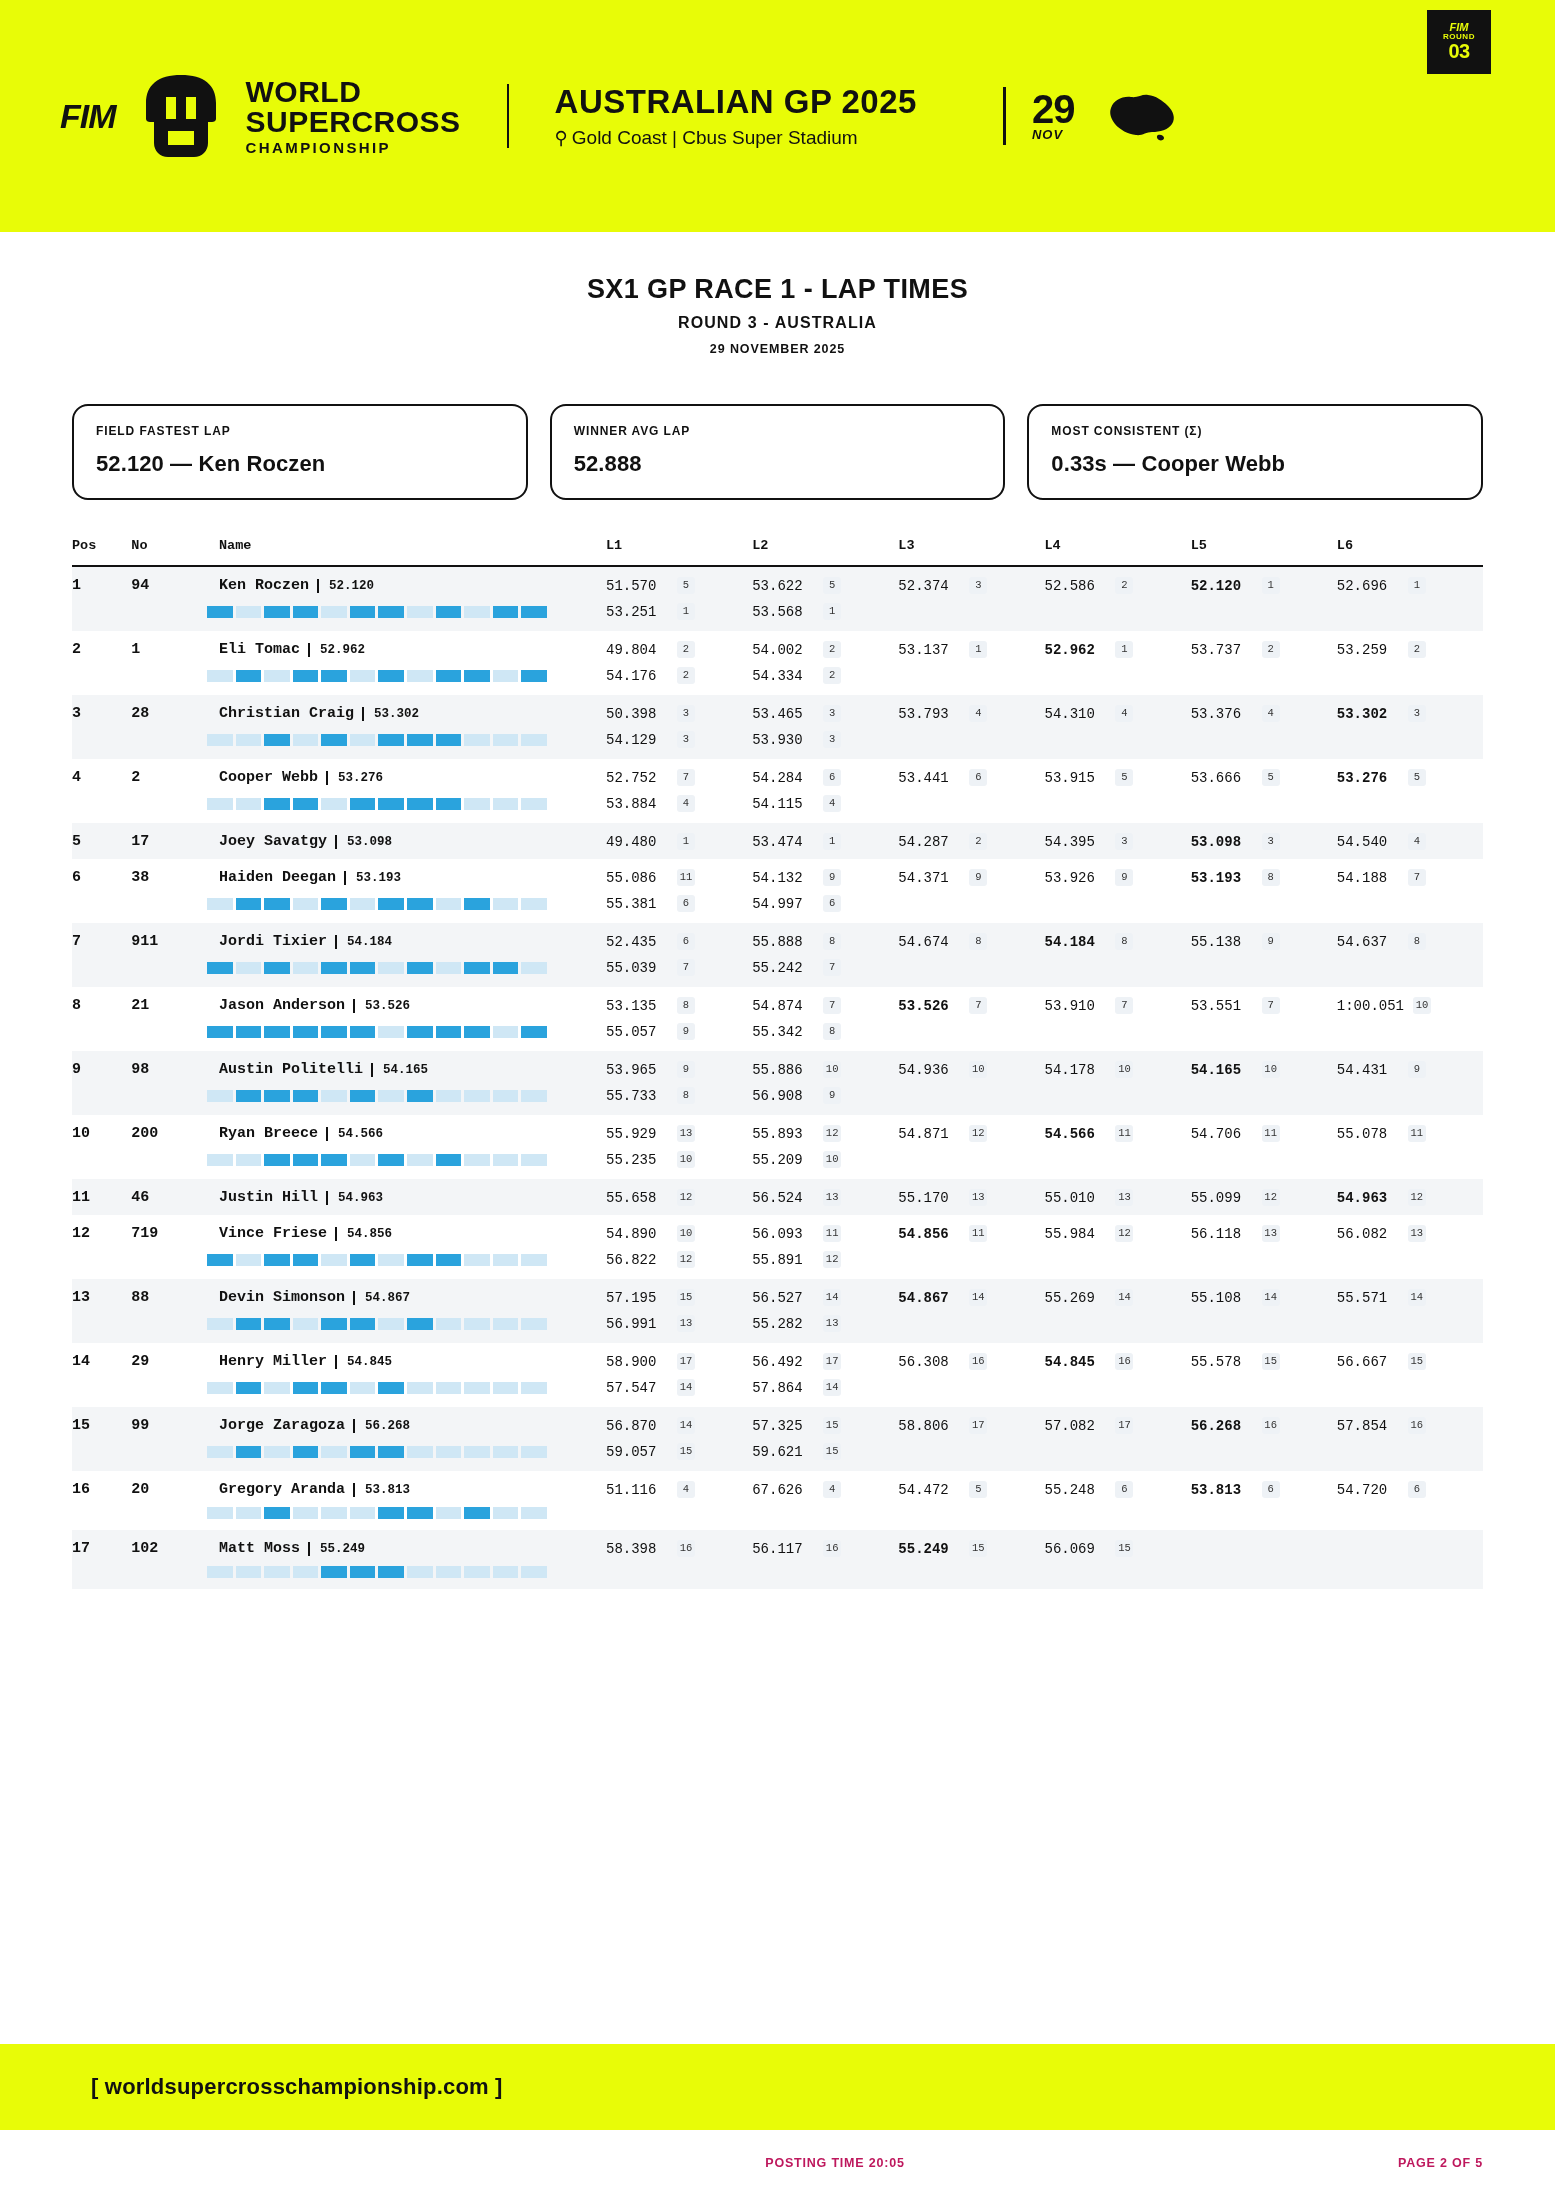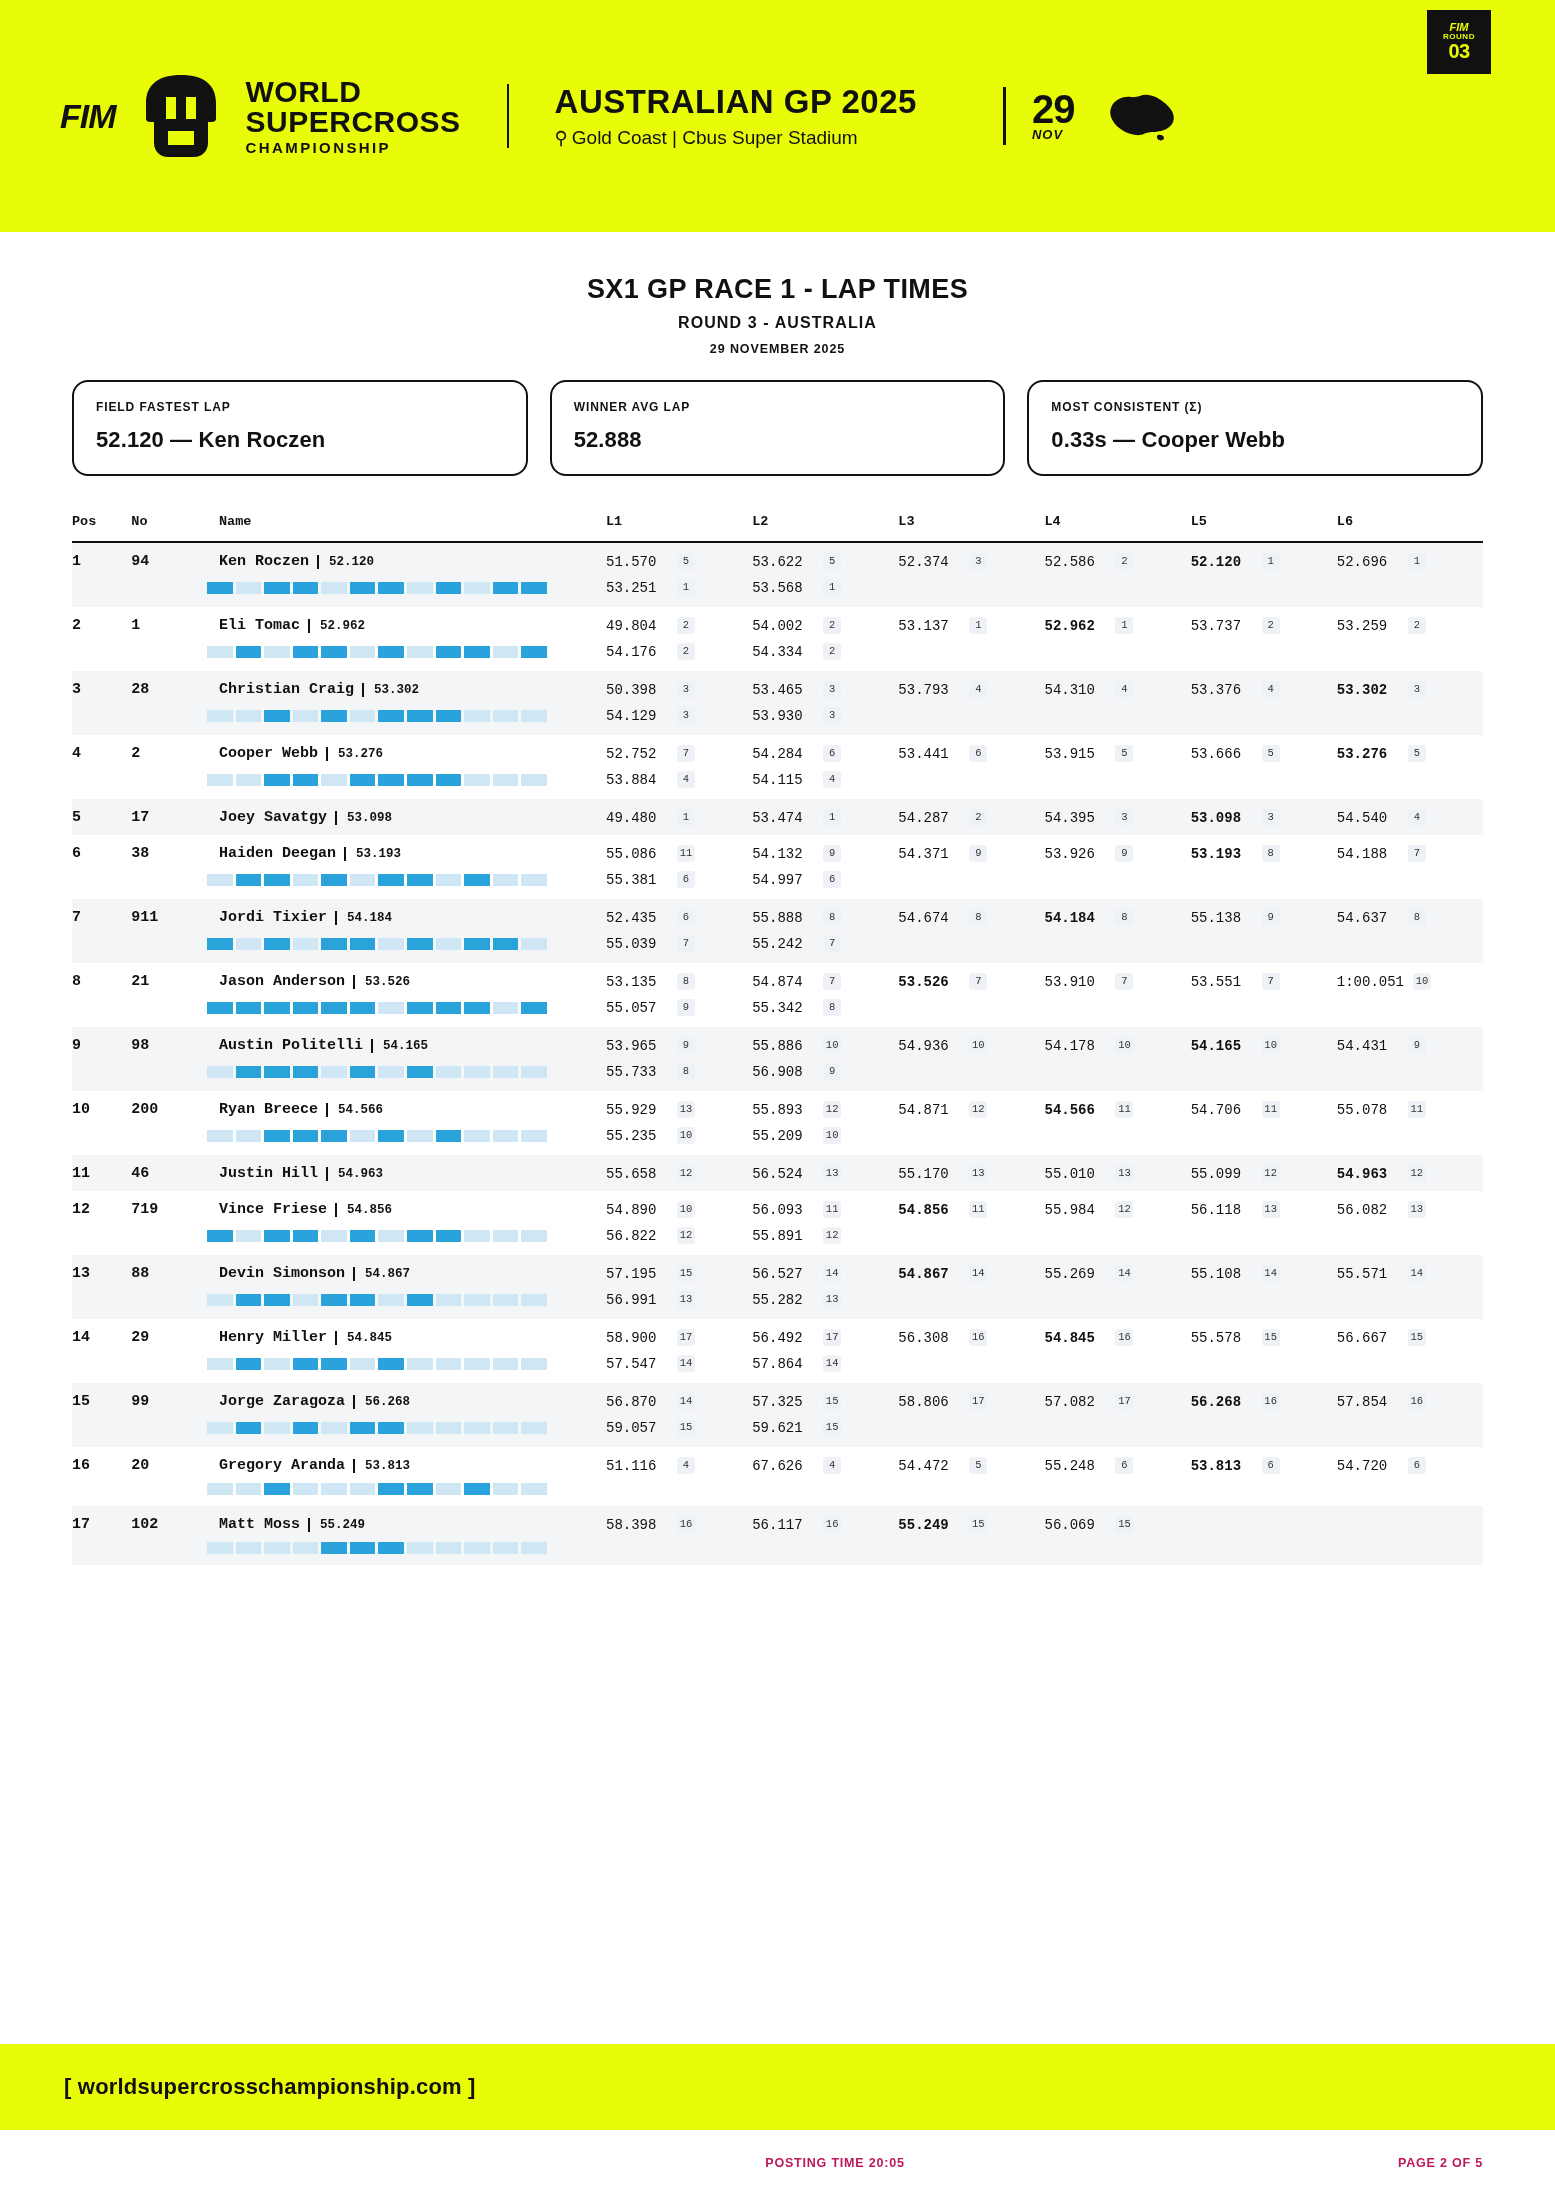--- a/index.html
+++ b/index.html
@@ -52,21 +52,21 @@
   .round-badge .rb-r { font-size:8px; font-weight:bold; letter-spacing:0.5px; }
   .round-badge .rb-n { font-size:20px; font-weight:bold; letter-spacing:-0.5px; }
 
   
   .titles { text-align:center; margin-top:42px; }
   .titles h1 { font-size:27px; font-weight:bold; letter-spacing:0.4px; margin:0; }
   .titles h2 { font-size:16px; font-weight:bold; letter-spacing:1.1px; margin:9px 0 0; }
   .titles h3 { font-size:12.5px; font-weight:bold; letter-spacing:0.9px; margin:10px 0 0; }
 
   
-  .cards { display:flex; gap:22px; padding:0 72px; margin-top:24px; }
+  .cards { display:flex; gap:22px; padding:0 72px; margin-top:48px; }
   .card {
     flex:1; border:2px solid #111; border-radius:16px;
     padding:18px 22px 20px; min-height:96px;
   }
   .card .c-label { font-size:12px; font-weight:bold; letter-spacing:0.9px; color:#111; }
   .card .c-value { font-size:22px; font-weight:bold; margin-top:13px; letter-spacing:0.1px; }
 
   
   .table-wrap { padding:0 72px; margin-top:38px; }
   table.laps { width:100%; border-collapse:collapse;font-family:Liberation Mono, monospace; }
@@ -101,21 +101,21 @@
 
   
   tr.bars td.barcell { padding-left:0; }
   .barchart { display:flex; gap:3px; align-items:flex-end; height:12px; width:340px; }
   .barchart i { display:block; height:12px; flex:1; background:#cfe7f5; }
   .barchart i.m { background:#2aa3dd; }
 
   
   .footer-band {
     background:#e8fc07; height:86px; display:flex; align-items:center;
-    padding-left:64px; margin-top:auto;
+    padding-left:91px; margin-top:auto;
   }
   .footer-band .url { font-size:22px; font-weight:bold; letter-spacing:0.2px; }
   .footer-meta {
     display:flex; justify-content:space-between; padding:26px 72px 30px;
     font-size:12.5px; font-weight:bold; letter-spacing:0.8px; color:#be185d;
   }
   .footer-meta-wrap { position:relative; }
 </style>
 </head>
 <body>

